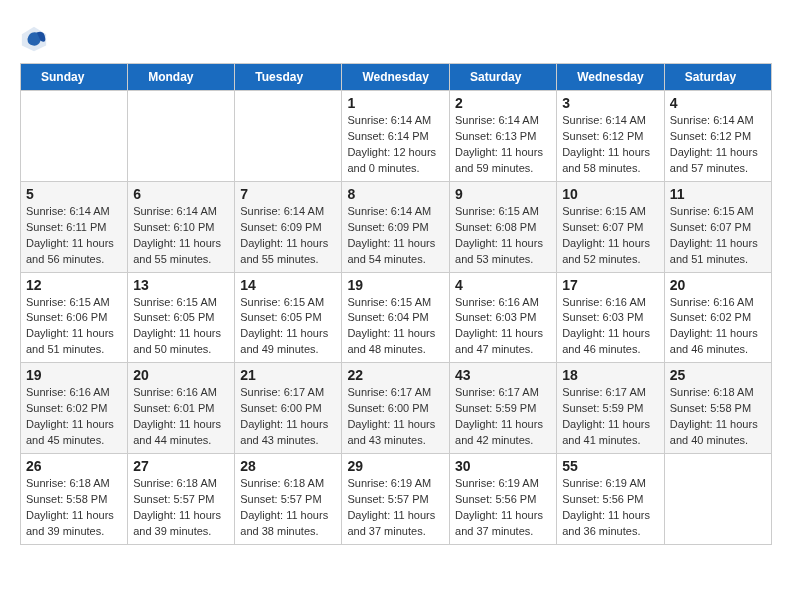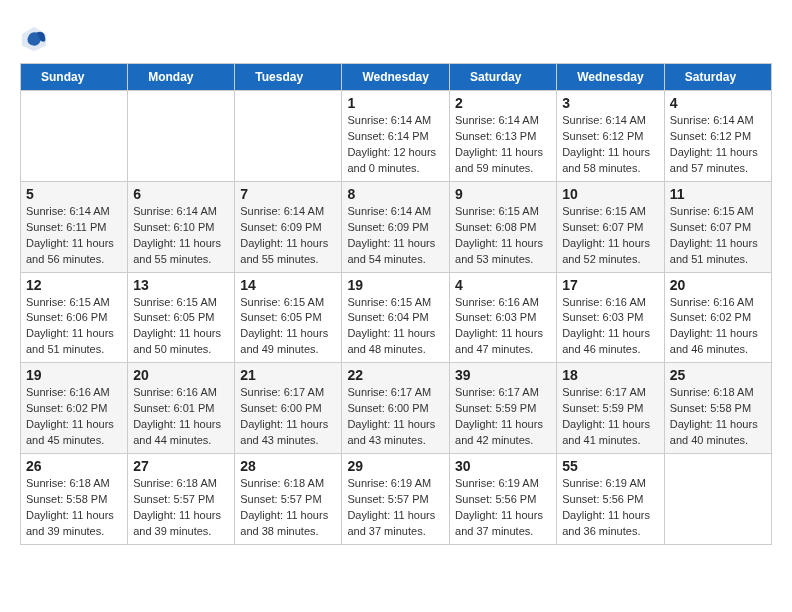--- a/index.html
+++ b/index.html
@@ -256,21 +256,21 @@
 Sunset: 6:00 PM
 Daylight: 11 hours and 43 minutes.</div>
         </td>
         <td>
           <div class="day-number">22</div>
           <div class="day-info" style="white-space: pre-line;">Sunrise: 6:17 AM
 Sunset: 6:00 PM
 Daylight: 11 hours and 43 minutes.</div>
         </td>
         <td>
-          <div class="day-number">39</div>
+          <div class="day-number">43</div>
           <div class="day-info" style="white-space: pre-line;">Sunrise: 6:17 AM
 Sunset: 5:59 PM
 Daylight: 11 hours and 42 minutes.</div>
         </td>
         <td>
           <div class="day-number">18</div>
           <div class="day-info" style="white-space: pre-line;">Sunrise: 6:17 AM
 Sunset: 5:59 PM
 Daylight: 11 hours and 41 minutes.</div>
         </td>

